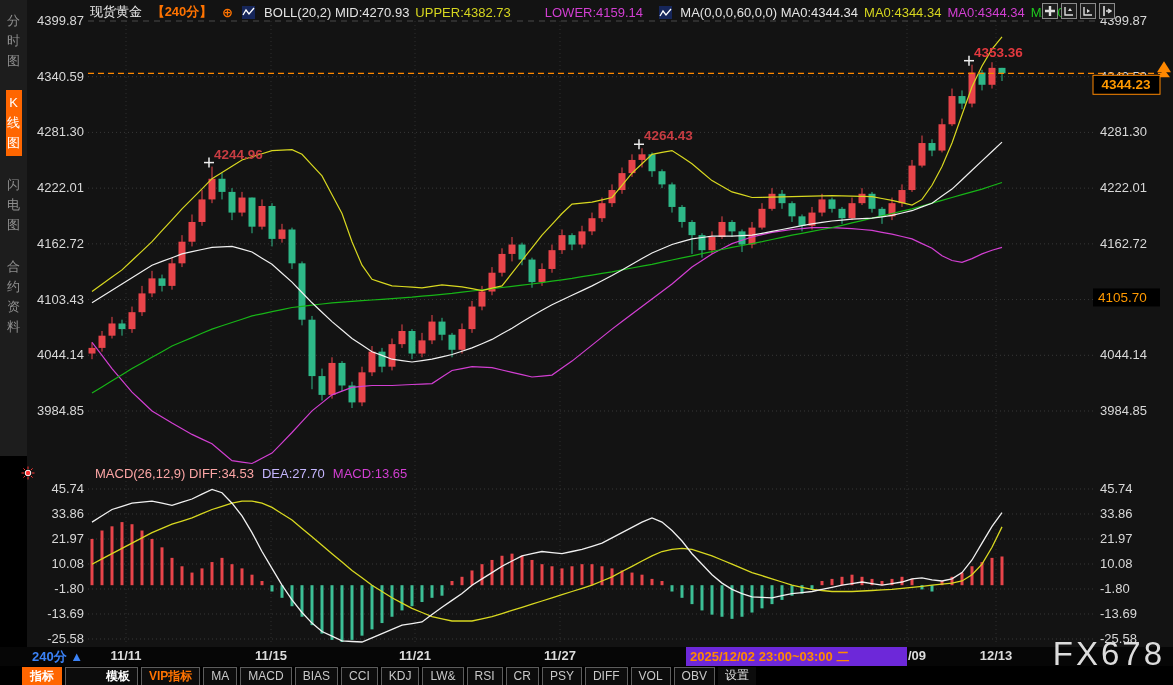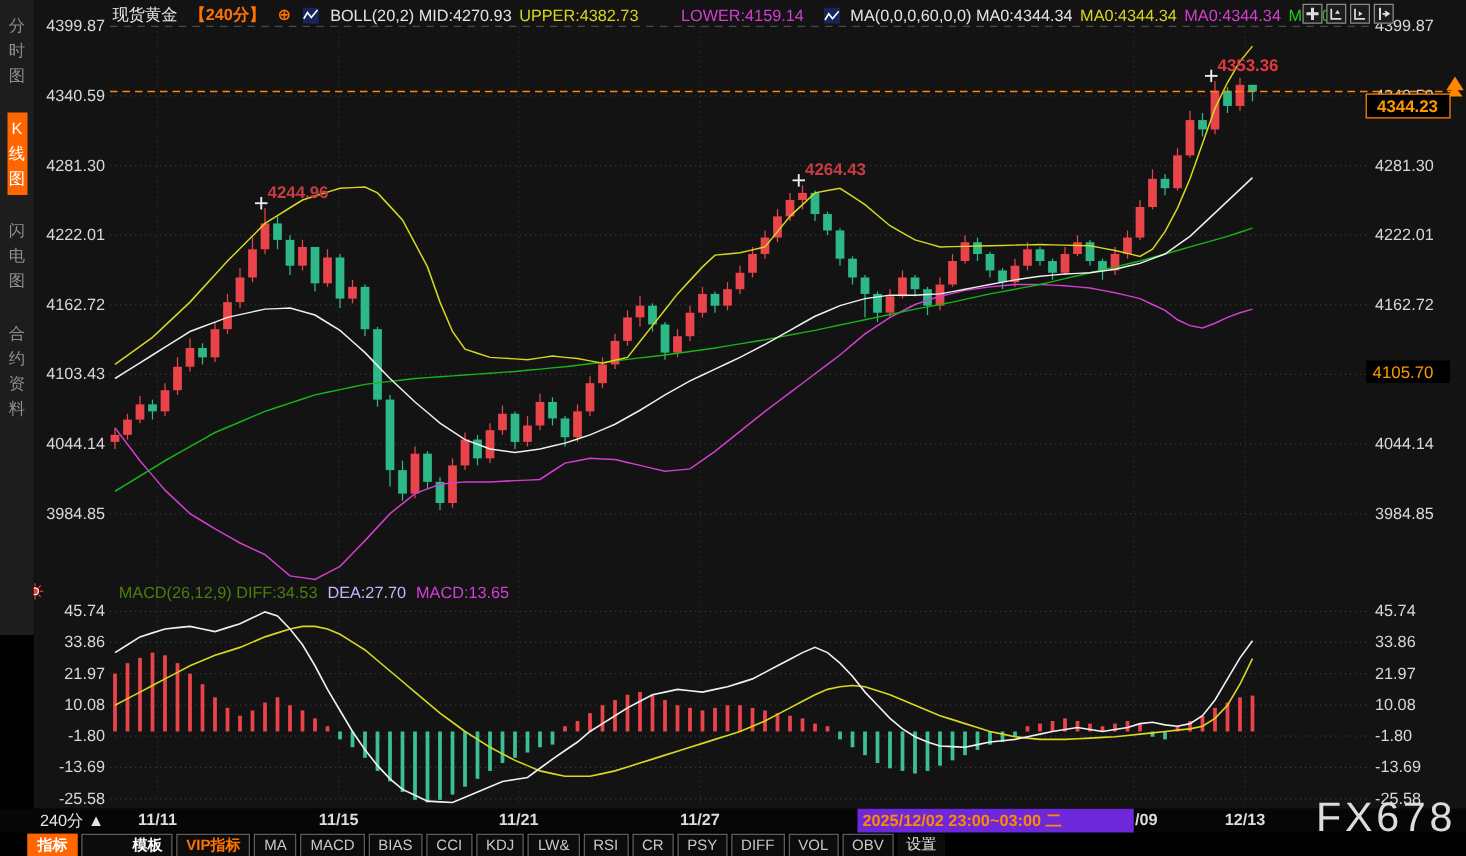--- a/index.html
+++ b/index.html
@@ -1,36 +1,36 @@
 <!DOCTYPE html>
 <html><head>
 <meta charset="utf-8">
 <style>
   html,body{margin:0;padding:0;background:#000;}
   body{width:1173px;height:685px;overflow:hidden;position:relative;
        font-family:"Liberation Sans","DejaVu Sans",sans-serif;}
   #app{position:absolute;inset:0;}
   #chart{position:absolute;left:0;top:0;}
-  #sidebar{position:absolute;left:0;top:0;width:27px;height:508px;background:#1d1d1d;
+  #sidebar{position:absolute;left:0;top:0;width:27px;height:456px;background:#1d1d1d;
            display:flex;flex-direction:column;align-items:center;padding-top:8px;box-sizing:border-box;}
   .side-item{width:16px;margin:0 auto 16px auto;text-align:center;font-size:13px;line-height:20px;
              color:#8f8f8f;word-break:break-all;padding:3px 0;cursor:pointer;}
   .side-item.active{background:#f60;color:#fff;}
   #topbar{position:absolute;left:90px;top:3px;height:17px;font-size:13px;color:#e4e4e4;white-space:nowrap;}
   #topbar span{margin-right:6px;vertical-align:middle;}
   .mini{vertical-align:middle;margin-right:5px;}
   #corner-icons{position:absolute;left:1042px;top:3px;display:flex;gap:3px;}
   .cicon{width:14px;height:14px;background:#1c1c1c;border:1px solid #8a8a8a;display:flex;
          align-items:center;justify-content:center;cursor:pointer;}
   #macd-header{position:absolute;left:95px;top:466px;font-size:13px;white-space:nowrap;}
   #macd-header span{margin-right:8px;}
   #xaxis{position:absolute;left:0;top:647px;width:1173px;height:19px;background:#060606;
          font-size:13px;font-weight:bold;color:#dcdcdc;}
   .xdate{position:absolute;top:1px;transform:translateX(-50%);white-space:nowrap;}
-  #x-period{position:absolute;left:32px;top:1px;color:#e5e5e5;font-weight:normal;}
+  #x-period{position:absolute;left:32px;top:1px;color:#3b82f6;font-weight:bold;}
   #x-highlight{position:absolute;top:0;height:19px;line-height:19px;background:#6d28d9;color:#ff8a00;
                font-weight:bold;white-space:nowrap;padding:0 4px;box-sizing:border-box;}
   #toolbar{position:absolute;left:22px;top:667px;height:28px;display:flex;gap:3px;font-size:12px;}
   .titem{padding:1px 7px;color:#c8c8c8;border:1px solid #5c5c5c;background:#0c0c0c;line-height:14px;
          cursor:pointer;white-space:nowrap;}
   .titem.active{background:#f60;color:#fff;border-color:#f60;font-weight:bold;}
   .titem.plain{border-color:#5c5c5c;color:#fff;font-weight:bold;padding-left:40px;}
   .titem.vip{color:#ff7300;font-weight:bold;}
   .titem.noborder{border:none;color:#e0e0e0;}
   #watermark{position:absolute;right:8px;bottom:12px;font-size:33px;color:#dcdcdc;
@@ -448,21 +448,21 @@
         </svg>
     </div>
     <div class="cicon">
       <svg width="10" height="10">
           <path d="M2 0v10" stroke="#ddd" stroke-width="1.6"></path>
           <path d="M4 5h4 M6 3l3 2-3 2" stroke="#ddd" stroke-width="1.4" fill="none"></path>
         </svg>
     </div>
   </div>
 
-  <div id="macd-header"><span style="color: #4d7c0f;">MACD(26,12,9) DIFF:34.53</span><span style="color: #c4b5fd;">DEA:27.70</span><span style="color: rgb(210, 63, 210);">MACD:13.65</span></div>
+  <div id="macd-header"><span style="color: #fca5a5;">MACD(26,12,9) DIFF:34.53</span><span style="color: #c4b5fd;">DEA:27.70</span><span style="color: rgb(210, 63, 210);">MACD:13.65</span></div>
 
   <div id="xaxis">
     <span id="x-period">240分 ▲</span>
     <span id="x-highlight" style="left: 686px; width: 221px;">2025/12/02 23:00~03:00 二</span>
   <span class="xdate" style="left: 126px;">11/11</span>
       <span class="xdate" style="left: 271px;">11/15</span>
       <span class="xdate" style="left: 415px;">11/21</span>
       <span class="xdate" style="left: 560px;">11/27</span>
       <span class="xdate" style="left: 917px;">/09</span>
       <span class="xdate" style="left: 996px;">12/13</span>

